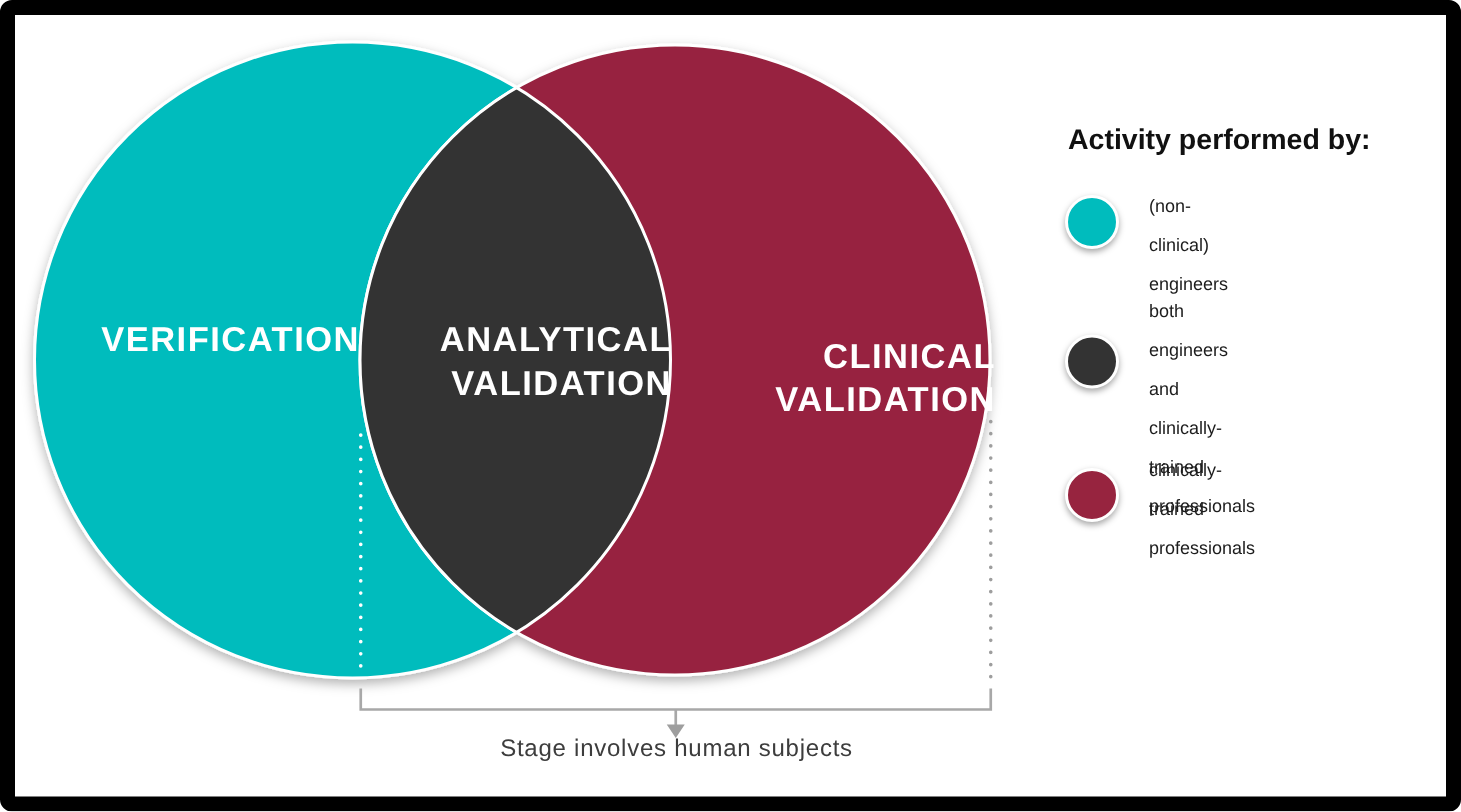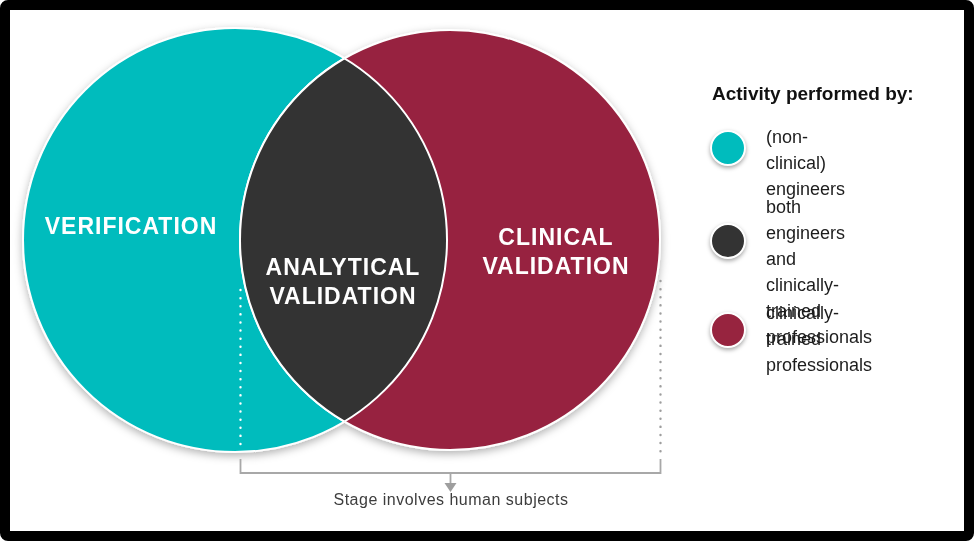--- a/index.html
+++ b/index.html
@@ -22,26 +22,26 @@
   }
   .venn-svg { position: absolute; left: 0; top: 0; width: 974px; height: 541px; }
 
   .vlabel {
     position: absolute;
     color: #ffffff;
     font-weight: bold;
     font-size: 23px;
     line-height: 29px;
     letter-spacing: 1px;
-    text-align: center;
+    text-align: right;
     white-space: pre-line;
     z-index: 3;
   }
   .vlabel-verification { left: 22px;  top: 212px; width: 218px; }
-  .vlabel-analytical   { left: 238px; top: 212px; width: 210px; margin-top: 41px; }
+  .vlabel-analytical   { left: 238px; top: 212px; width: 210px; }
   .vlabel-clinical     { left: 448px; top: 212px; width: 216px; margin-top: 11px; }
 
   .legend { position: absolute; z-index: 3; }
   .legend-title {
     position: absolute;
     left: 712px; top: 83px;
     font-size: 19px;
     font-weight: bold;
     color: #111111;
     white-space: nowrap;
@@ -53,21 +53,21 @@
     border-radius: 50%;
     border: 2px solid #ffffff;
     box-shadow: 0 2px 4px rgba(0,0,0,0.35);
   }
   .dot-1 { top: 130px; }
   .dot-2 { top: 223px; }
   .dot-3 { top: 312px; }
   .legend-text {
     position: absolute;
     left: 766px;
-    font-size: 18px;
+    font-size: 12px;
     line-height: 26px;
     color: #1d1d1d;
     white-space: pre-line;
   }
   .ltext-1 { top: 124px; }
   .ltext-2 { top: 194px; }
   .ltext-3 { top: 300px; }
 
   .caption {
     position: absolute;

